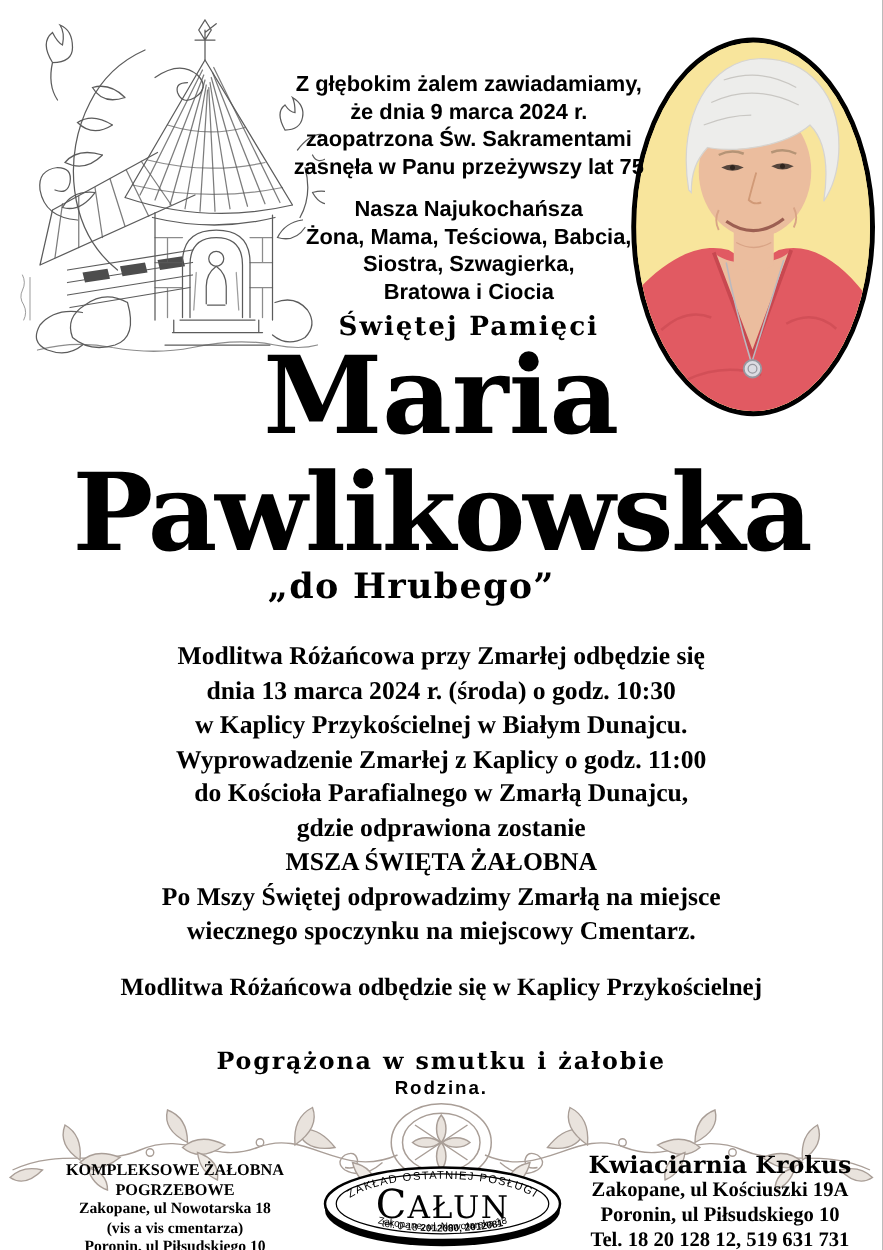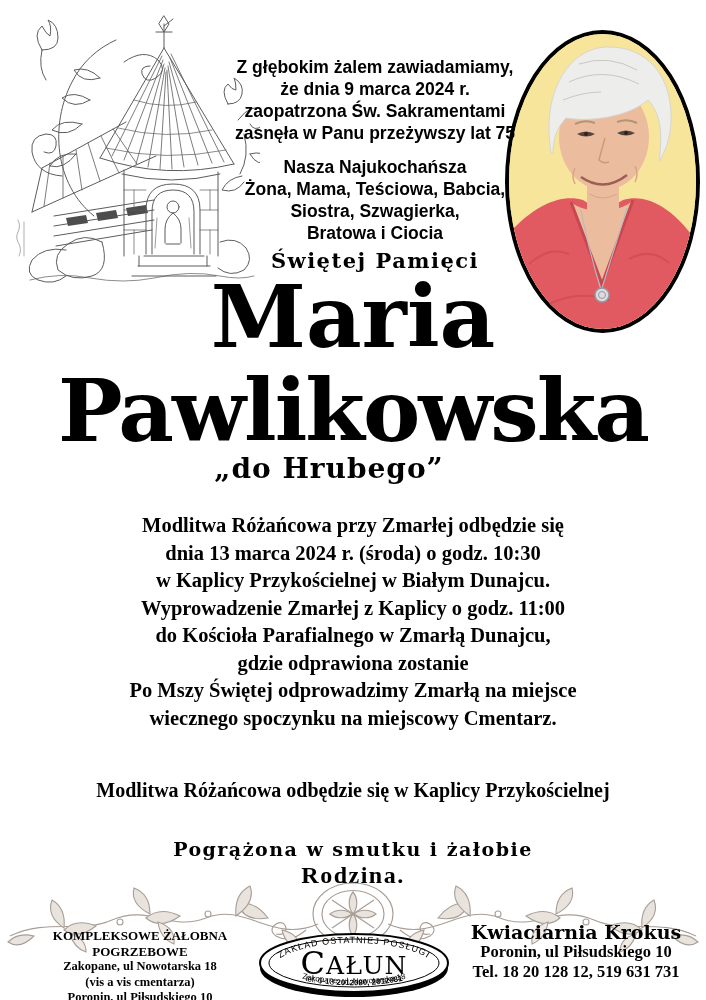--- a/index.html
+++ b/index.html
@@ -26,22 +26,22 @@
              line-height:90px;white-space:nowrap;}
   .name-first{top:272px;font-size:86px;}
   .name-last{top:366px;font-size:86px;letter-spacing:-2px;}
   .nickname{left:0;top:452px;width:658px;font-family:"DejaVu Serif",serif;font-weight:bold;
             font-size:28px;letter-spacing:1px;}
 
   .details{left:0;top:512px;width:706px;font-weight:bold;font-size:20.5px;line-height:27.5px;}
   .rosary{left:0;top:776px;width:706px;font-weight:bold;font-size:20px;line-height:28px;}
   .farewell1{left:0;top:838px;width:706px;font-family:"DejaVu Serif",serif;font-weight:bold;
              font-size:19px;letter-spacing:1.5px;}
-  .farewell2{left:0;top:862px;width:706px;font-family:Liberation Serif, serif;font-weight:bold;
-             font-size:24px;letter-spacing:1.5px;}
+  .farewell2{left:0;top:862px;width:706px;font-family:Liberation Sans, sans-serif;font-weight:bold;
+             font-size:15px;letter-spacing:1.5px;}
 
   .ornament{left:0;top:878px;width:706px;height:84px;}
   .ornament svg{display:block;width:100%;height:100%;}
 
   .foot-left{left:12px;top:928px;width:256px;font-weight:bold;line-height:15.5px;}
   .foot-left .fl-title{font-size:13px;}
   .foot-left .fl-line{font-size:12.5px;}
 
   .calun{left:258px;top:932px;width:192px;height:66px;}
   .calun svg{display:block;width:100%;height:100%;}
@@ -156,20 +156,21 @@
   <div class="abs name-line name-last center">Pawlikowska</div>
   <div class="abs nickname center">„do Hrubego”</div>
 
   <div class="abs details center">
     <div>Modlitwa Różańcowa przy Zmarłej odbędzie się</div>
     <div>dnia 13 marca 2024 r. (środa) o godz. 10:30</div>
     <div>w Kaplicy Przykościelnej w Białym Dunajcu.</div>
     <div>Wyprowadzenie Zmarłej z Kaplicy o godz. 11:00</div>
     <div>do Kościoła Parafialnego w Zmarłą Dunajcu,</div>
     <div>gdzie odprawiona zostanie</div>
+    <div>MSZA ŚWIĘTA ŻAŁOBNA</div>
     <div>Po Mszy Świętej odprowadzimy Zmarłą na miejsce</div>
     <div>wiecznego spoczynku na miejscowy Cmentarz.</div>
   </div>
 
   <div class="abs rosary center">
     <div>Modlitwa Różańcowa odbędzie się w Kaplicy Przykościelnej</div>
   </div>
 
   <div class="abs farewell1 center">Pogrążona w smutku i żałobie</div>
   <div class="abs farewell2 center">Rodzina.</div>
@@ -232,17 +233,18 @@
         <textPath href="#arcBot1" startOffset="50%" text-anchor="middle">Zakopane, ul. Nowotarska 18</textPath>
       </text>
       <text font-family="Liberation Sans, sans-serif" font-size="8" fill="#000">
         <textPath href="#arcBot2" startOffset="50%" text-anchor="middle"><tspan>tel. 0-18 </tspan><tspan font-weight="bold">2012080, 2012081</tspan></textPath>
       </text>
     </svg>
   </div>
 
   <div class="abs foot-right center">
     <div class="fr-title">Kwiaciarnia Krokus</div>
+    <div class="fr-line">Zakopane, ul Kościuszki 19A</div>
     <div class="fr-line">Poronin, ul Piłsudskiego 10</div>
     <div class="fr-line">Tel. 18 20 128 12, 519 631 731</div>
   </div>
 
 </div>
 
 </body></html>

